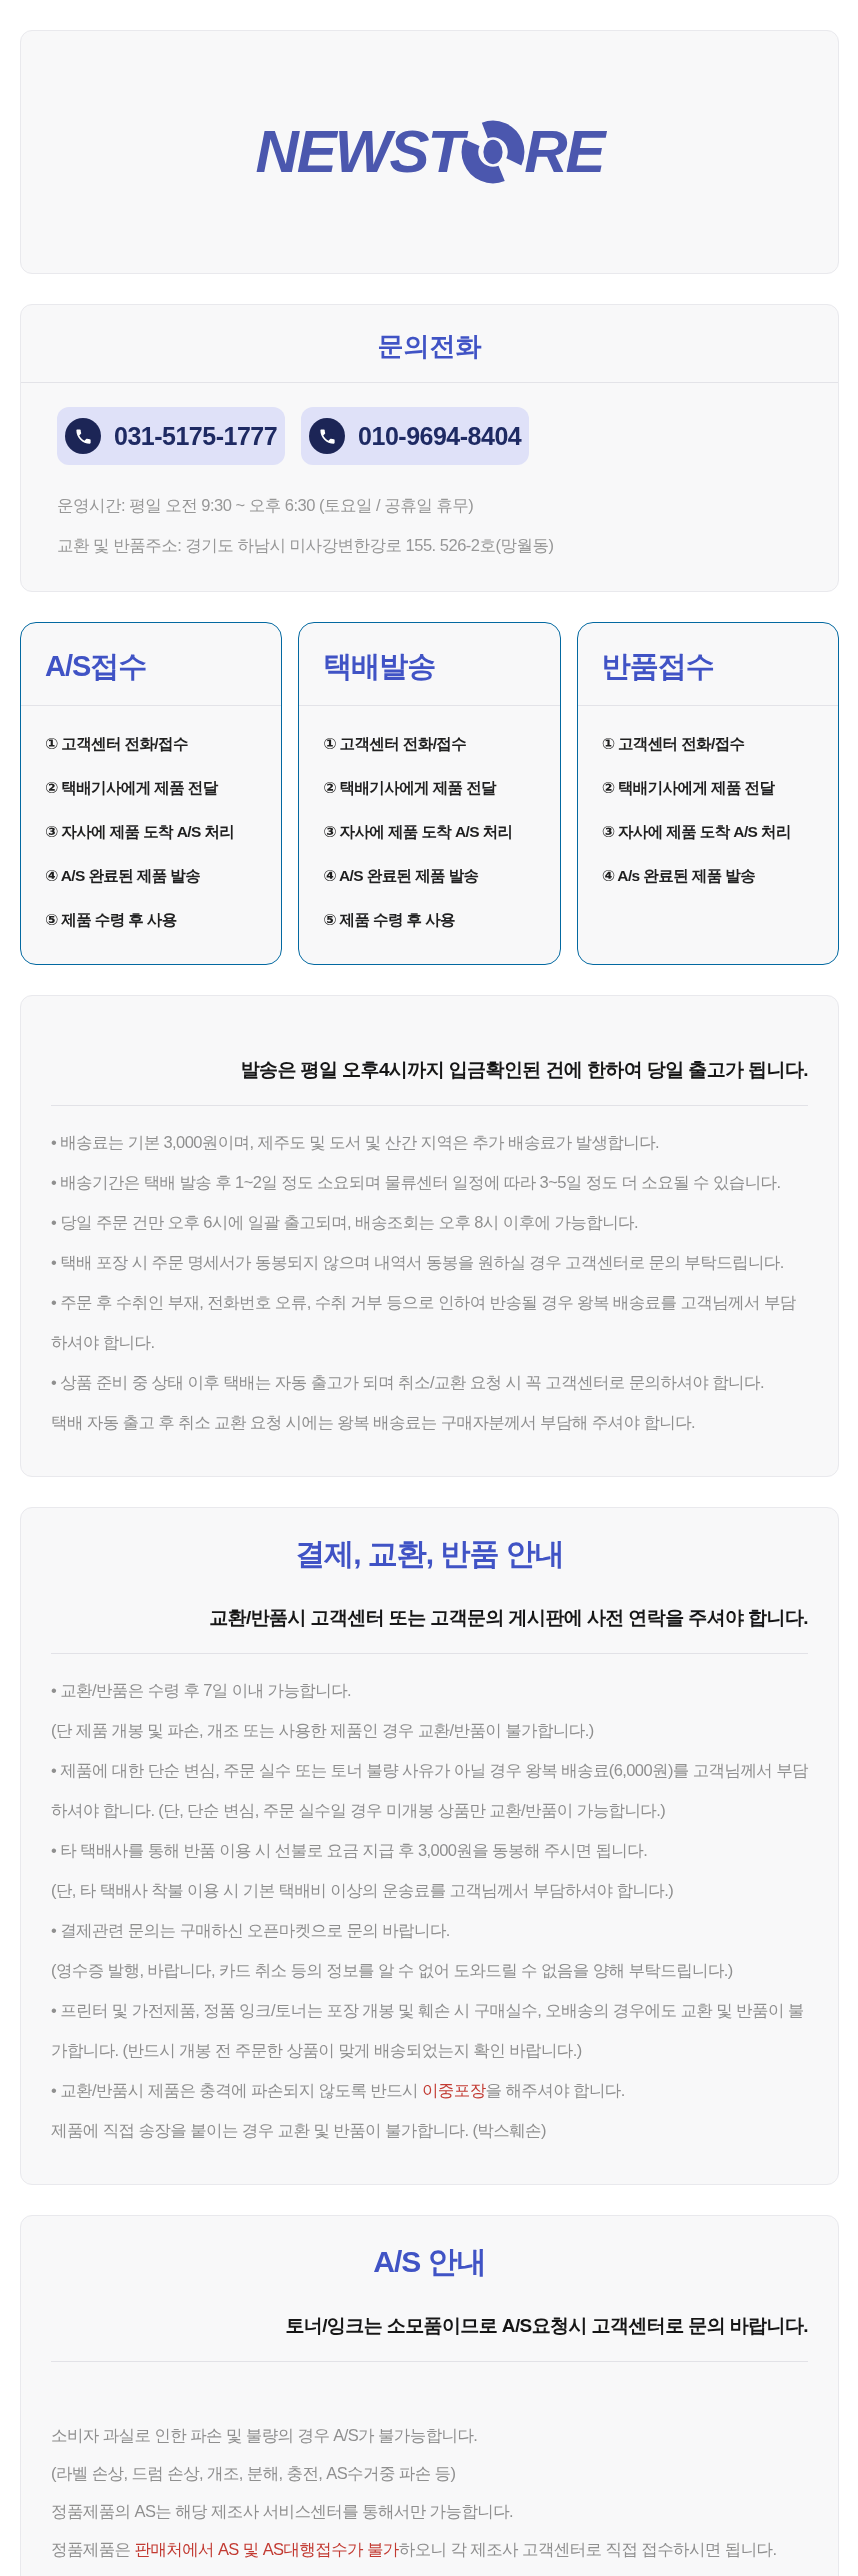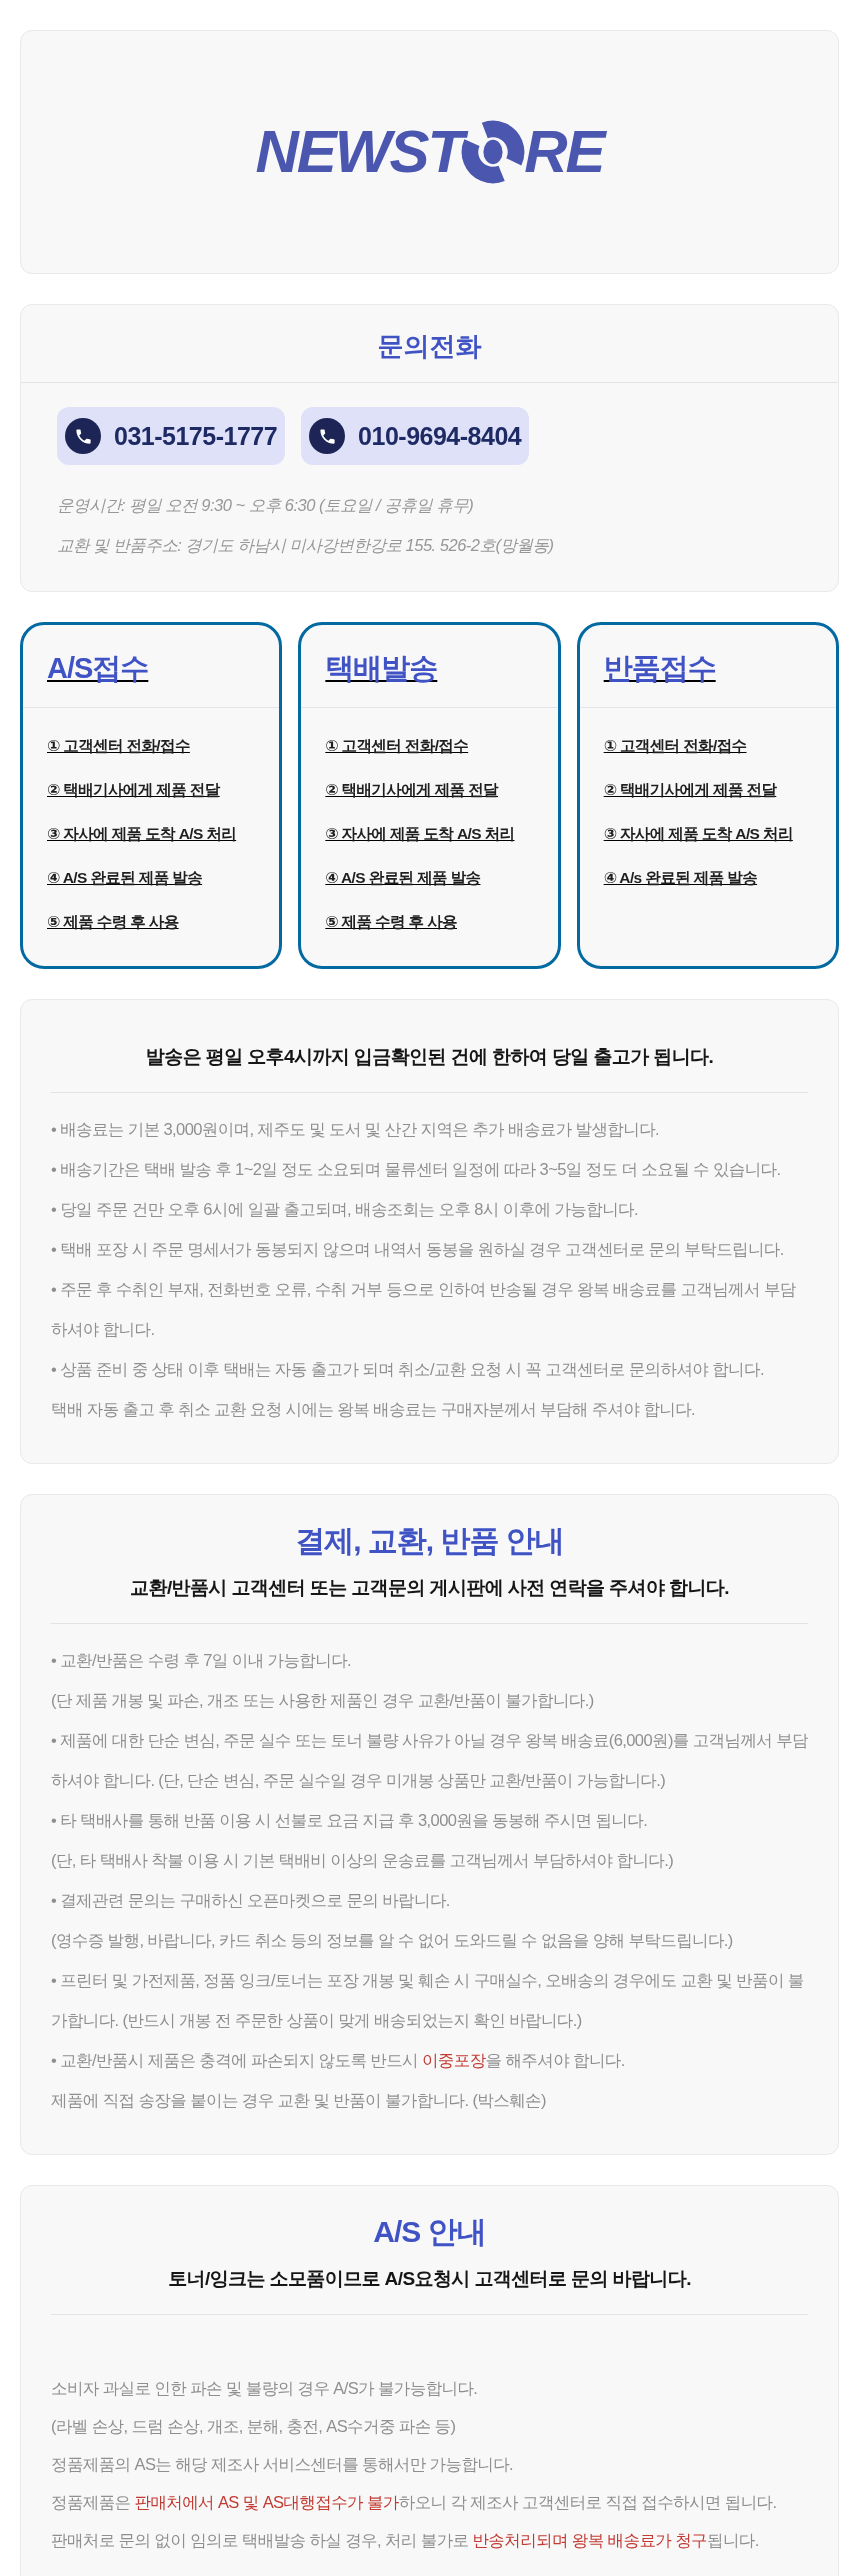--- a/index.html
+++ b/index.html
@@ -14,34 +14,34 @@
   .logo-text { font-size:60px; font-weight:900; letter-spacing:-2px; line-height:1;font-style:italic; }
   .logo-o { margin:0 -1px; display:block; }
 
   
   .contact-header { padding:24px 0 18px; text-align:center; font-size:26px; font-weight:800; color:#4053c5; border-bottom:1px solid #e3e3e8; }
   .contact-body { padding:24px 36px 26px; }
   .pill-row { display:flex; gap:16px; }
   .pill { display:flex; align-items:center; gap:13px; background:#dfe1f8; border-radius:12px; padding:11px 8px; cursor:pointer; }
   .pill-icon { width:36px; height:36px; border-radius:50%; background:#1c2556; display:flex; align-items:center; justify-content:center; flex:none; }
   .pill-num { font-size:25px; font-weight:800; color:#1e2a63; letter-spacing:-0.5px; }
-  .contact-notes { margin-top:20px;font-style:italic; }
+  .contact-notes { margin-top:20px; }
   .contact-note { margin:0; color:#979797; font-size:16.5px; letter-spacing:-0.5px; line-height:40px; }
 
   
   .process-row { display:flex; gap:16px; margin-bottom:30px; }
-  .pcard { flex:1; background:#f8f8f9; border:3px solid #0369a1; border-radius:24px; overflow:hidden;text-decoration:underline; }
+  .pcard { flex:1; background:#f8f8f9; border:1px solid #0369a1; border-radius:16px; overflow:hidden; }
   .pcard-header { padding:24px 24px 18px; font-size:29px; font-weight:800; color:#4053c5; border-bottom:1px solid #e3e3e8; letter-spacing:-1px; }
   .pcard-steps { padding:16px 24px 22px; }
   .pcard-steps .step { margin:0; font-size:15.5px; font-weight:700; color:#1f1f1f; letter-spacing:-0.6px; line-height:44px; }
 
   
   .gcard-inner { padding:28px 30px 34px; }
   .gtitle { text-align:center; font-size:30px; font-weight:800; color:#4053c5; letter-spacing:-1px; line-height:1.2; }
-  .gsubtitle { text-align:center; font-size:19px; font-weight:800; color:#161616; letter-spacing:-0.6px; margin-top:16px; }
+  .gsubtitle { text-align:right; font-size:19px; font-weight:800; color:#161616; letter-spacing:-0.6px; margin-top:33px; }
   .gdivider { height:1px; background:#e2e2e7; margin:22px 0 16px; }
   .gcard.as .gdivider { margin-bottom:54px; }
   .guide-line { margin:0; font-size:16.5px; color:#8f8f8f; letter-spacing:-0.6px; line-height:40px; }
   .gcard.as .guide-line { line-height:38px; }
   .red { color:#c23a32; }
 </style>
 </head>
 <body>
 
 <div class="page">

